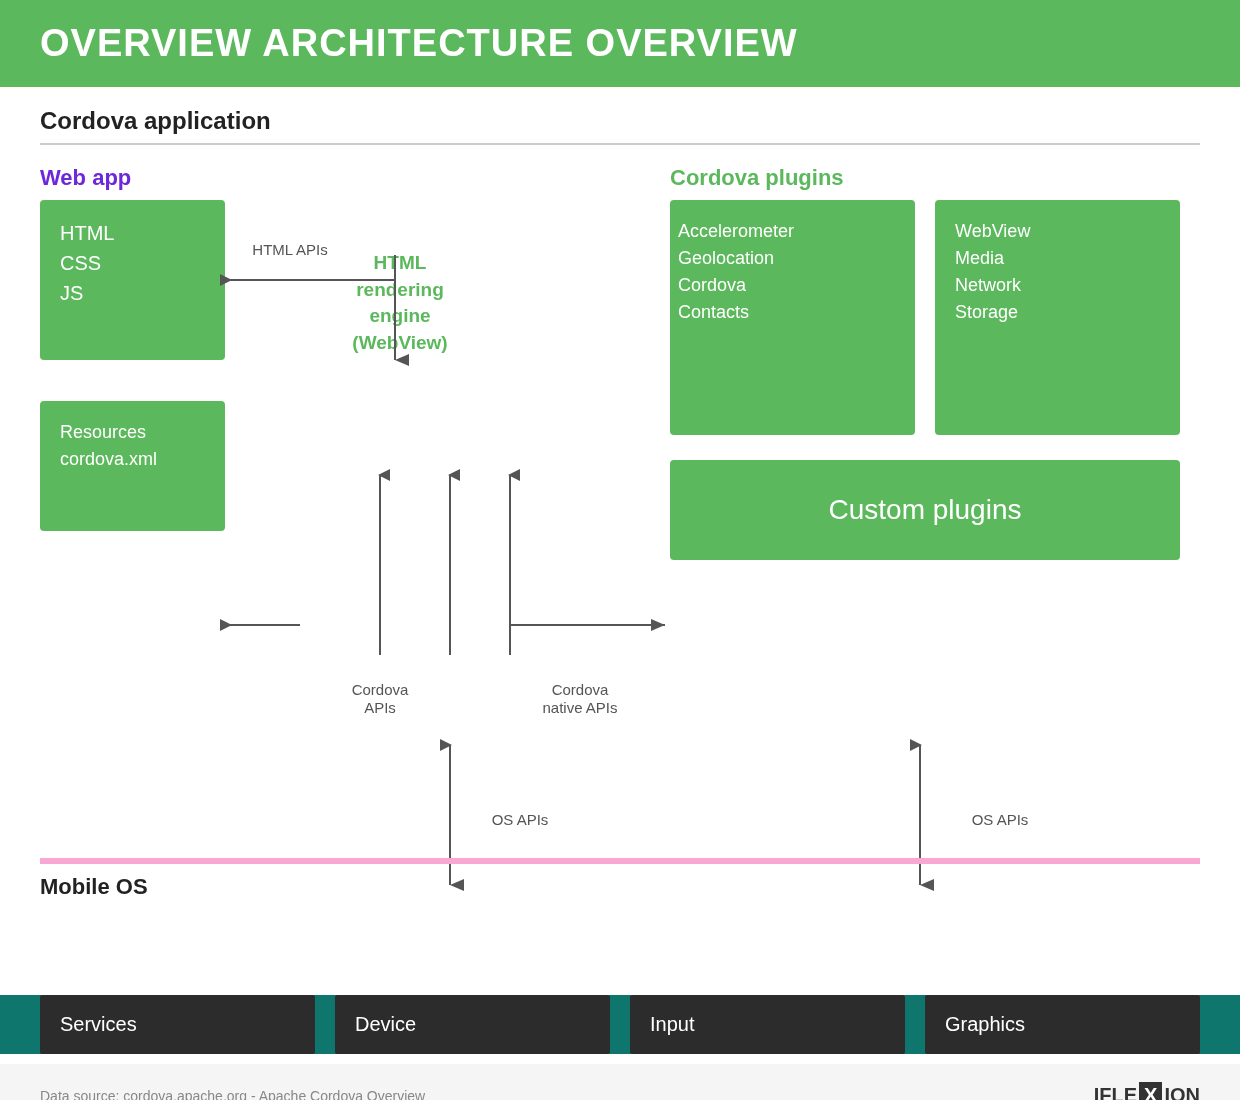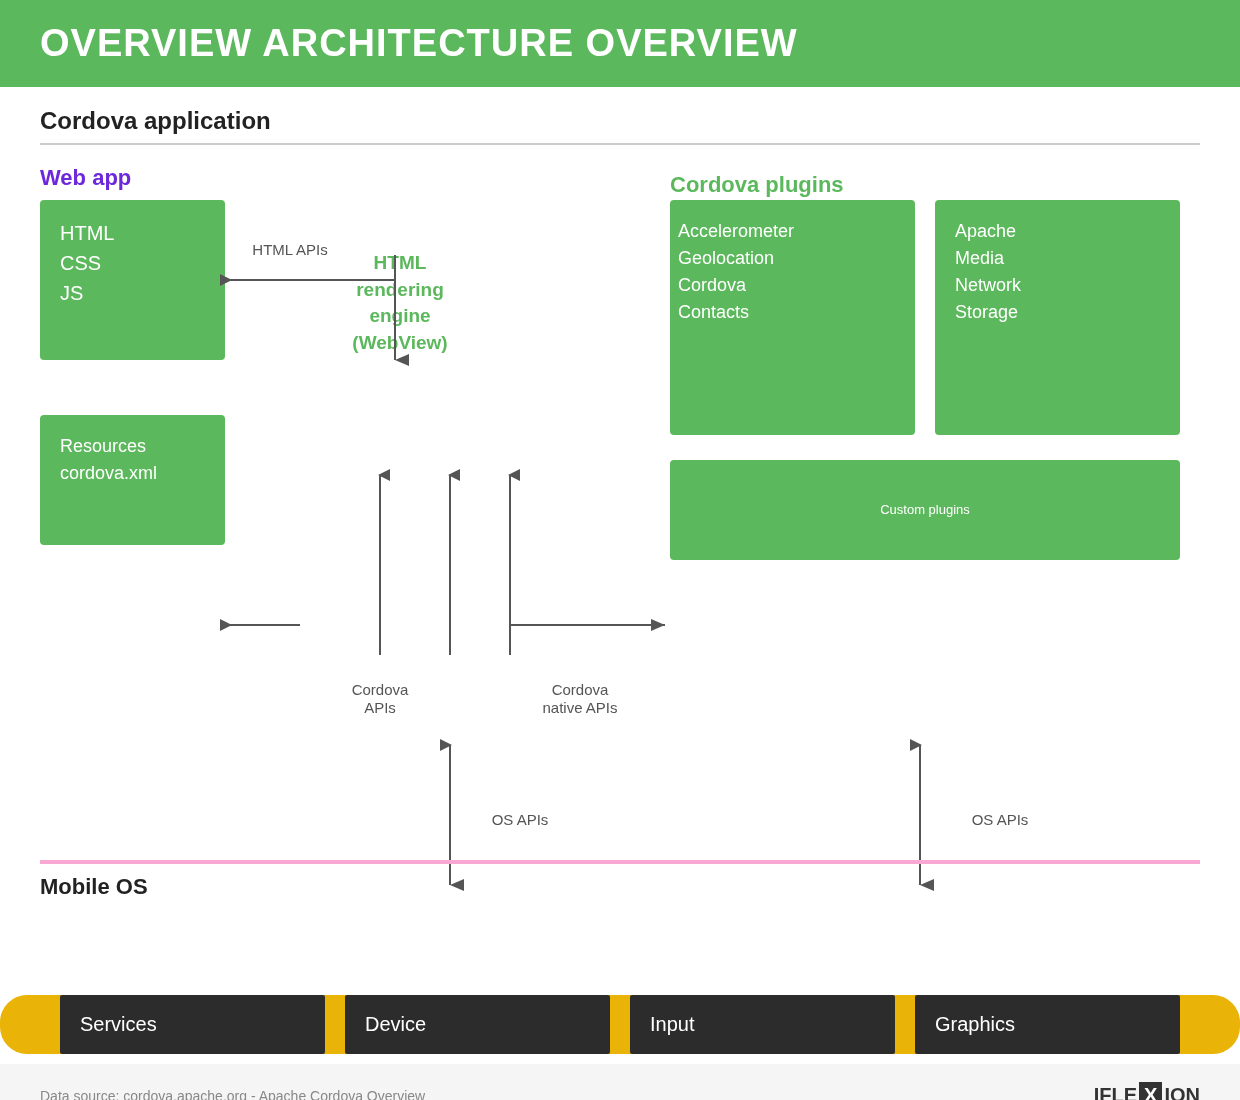--- a/index.html
+++ b/index.html
@@ -42,21 +42,21 @@
       position: absolute;
       top: 0;
       left: 0;
       color: #6d28d9;
       font-size: 22px;
       font-weight: 700;
     }
     
     .label-plugins {
       position: absolute;
-      top: 7px;
+      top: 0;
       left: 630px;
       color: #5cb85c;
       font-size: 22px;
       font-weight: 700;
     }
     
     .green-box {
       position: absolute;
       background: #5cb85c;
       color: #fff;
@@ -66,21 +66,21 @@
       padding: 18px 20px;
     }
     .box-html-css-js {
       top: 35px;
       left: 0;
       width: 185px;
       height: 160px;
       font-size: 20px;
     }
     .box-resources {
-      top: 250px;
+      top: 236px;
       left: 0;
       width: 185px;
       height: 130px;
       font-size: 18px;
     }
     .box-accel {
       top: 35px;
       left: 630px;
       width: 245px;
       height: 235px;
@@ -92,21 +92,21 @@
       left: 895px;
       width: 245px;
       height: 235px;
       font-size: 18px;
     }
     .box-custom {
       top: 295px;
       left: 630px;
       width: 510px;
       height: 100px;
-      font-size: 13px;
+      font-size: 28px;
       display: flex;
       align-items: center;
       justify-content: center;
     }
     
     .box-rendering {
       position: absolute;
       top: 85px;
       left: 260px;
       width: 200px;
@@ -120,23 +120,22 @@
     .arrows-svg {
       position: absolute;
       top: 0;
       left: 0;
       width: 1160px;
       height: 820px;
       pointer-events: none;
     }
     
     .bottom-bars {
-      background: #eab308;
-      padding: 0 60px;
-      border-radius: 27px;
+      background: #0f766e;
+      padding: 0 40px;
     }
     .bars-row {
       display: flex;
       gap: 20px;
       margin-top: 10px;
     }
     .dark-bar {
       background: #2c2c2c;
       color: #fff;
       flex: 1;
@@ -201,21 +200,21 @@
     </div>
 
     <div class="green-box box-accel">
       <div>Accelerometer</div>
       <div>Geolocation</div>
       <div>Cordova</div>
       <div>Contacts</div>
     </div>
 
     <div class="green-box box-camera">
-      <div>Apache</div>
+      <div>WebView</div>
       <div>Media</div>
       <div>Network</div>
       <div>Storage</div>
     </div>
 
     <div class="green-box box-custom">
       <span>Custom plugins</span>
     </div>
 
     <div class="box-rendering">
@@ -280,21 +279,21 @@
 
       <line x1="410" y1="580" x2="410" y2="720" stroke="#555" stroke-width="2" marker-start="url(#arr-up)" marker-end="url(#arr-down)"></line>
 
       <text x="480" y="660" text-anchor="middle" font-size="15" fill="#555">OS APIs</text>
 
       <line x1="880" y1="580" x2="880" y2="720" stroke="#555" stroke-width="2" marker-start="url(#arr-up)" marker-end="url(#arr-down)"></line>
 
       <text x="960" y="660" text-anchor="middle" font-size="15" fill="#555">OS APIs</text>
     </svg>
 
-    <div style="position:absolute; bottom:85px; left:0; width:1160px; border-top:4px solid #f9a8d4; padding-top:10px;">
+    <div style="position:absolute; bottom:85px; left:0; width:1160px; border-top:6px solid #f9a8d4; padding-top:10px;">
       <span style="font-size:22px; font-weight:700; color:#222;">Mobile OS</span>
     </div>
 
   </div>
 </div>
 
 <div class="bottom-bars">
   <div class="bars-row">
     <div class="dark-bar">Services</div>
     <div class="dark-bar">Device</div>

